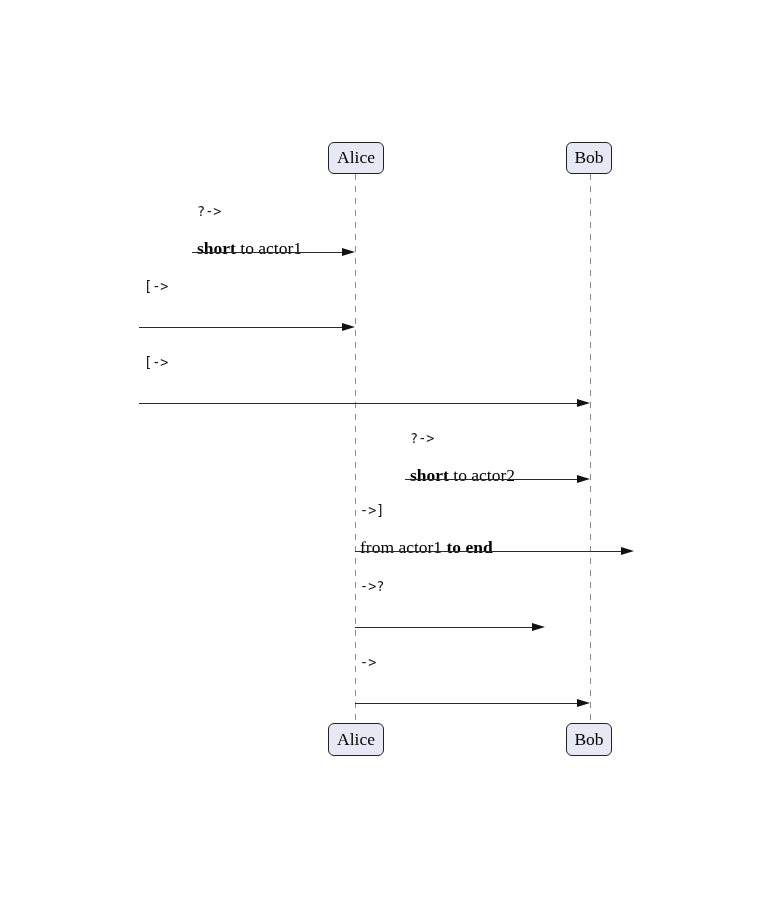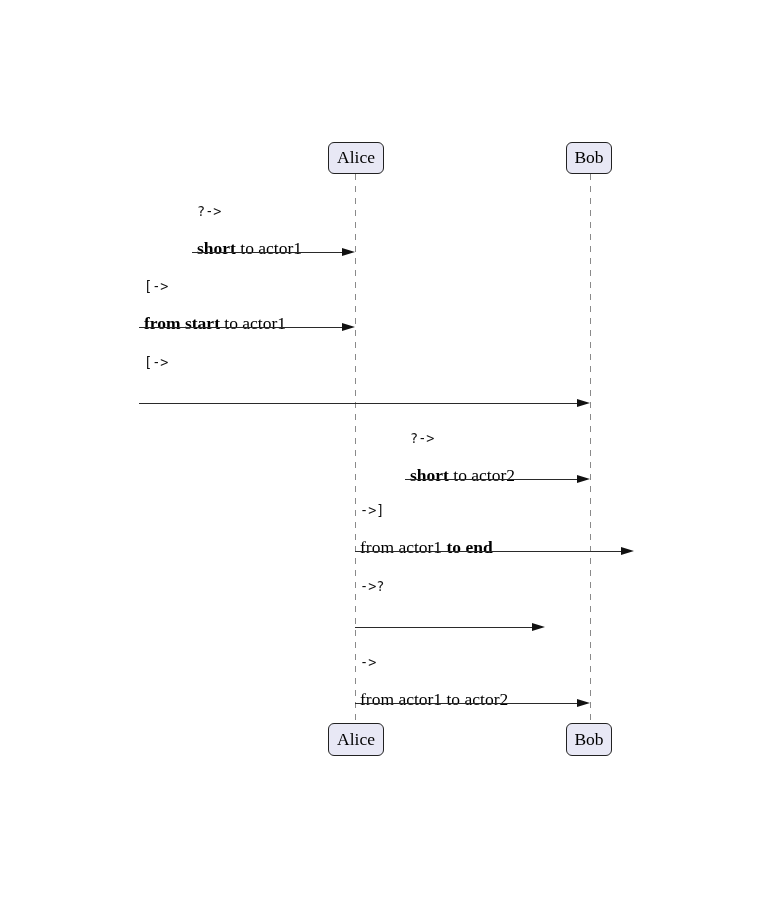--- a/index.html
+++ b/index.html
@@ -83,21 +83,20 @@
 
   <div class="message" style="left:192px;top:200px;width:163px;">
     <div class="msg-op">?-&gt;</div>
     <div class="msg-label"><span></span><span class="b">short</span><span> to actor1</span></div>
     <div class="arrow-line"></div>
     <div class="arrow-head"></div>
   </div>
 
   <div class="message" style="left:139px;top:275px;width:216px;">
     <div class="msg-op">[-&gt;</div>
-    <div class="msg-label"><span></span><span class="b">from start</span><span> to actor1</span></div>
     <div class="arrow-line"></div>
     <div class="arrow-head"></div>
   </div>
 
   <div class="message" style="left:139px;top:351px;width:451px;">
     <div class="msg-op">[-&gt;</div>
     <div class="arrow-line"></div>
     <div class="arrow-head"></div>
   </div>
 
@@ -116,21 +115,20 @@
   </div>
 
   <div class="message" style="left:355px;top:575px;width:190px;">
     <div class="msg-op">-&gt;?</div>
     <div class="arrow-line"></div>
     <div class="arrow-head"></div>
   </div>
 
   <div class="message" style="left:355px;top:651px;width:235px;">
     <div class="msg-op">-&gt;</div>
-    <div class="msg-label"><span>from actor1 to actor2</span><span class="b"></span><span></span></div>
     <div class="arrow-line"></div>
     <div class="arrow-head"></div>
   </div>
 
   <div class="actor-box" style="left:328px;top:723px;width:56px;height:33px;line-height:30px;">
     <span>Alice</span>
   </div>
   <div class="actor-box" style="left:566px;top:723px;width:46px;height:33px;line-height:30px;">
     <span>Bob</span>
   </div>

